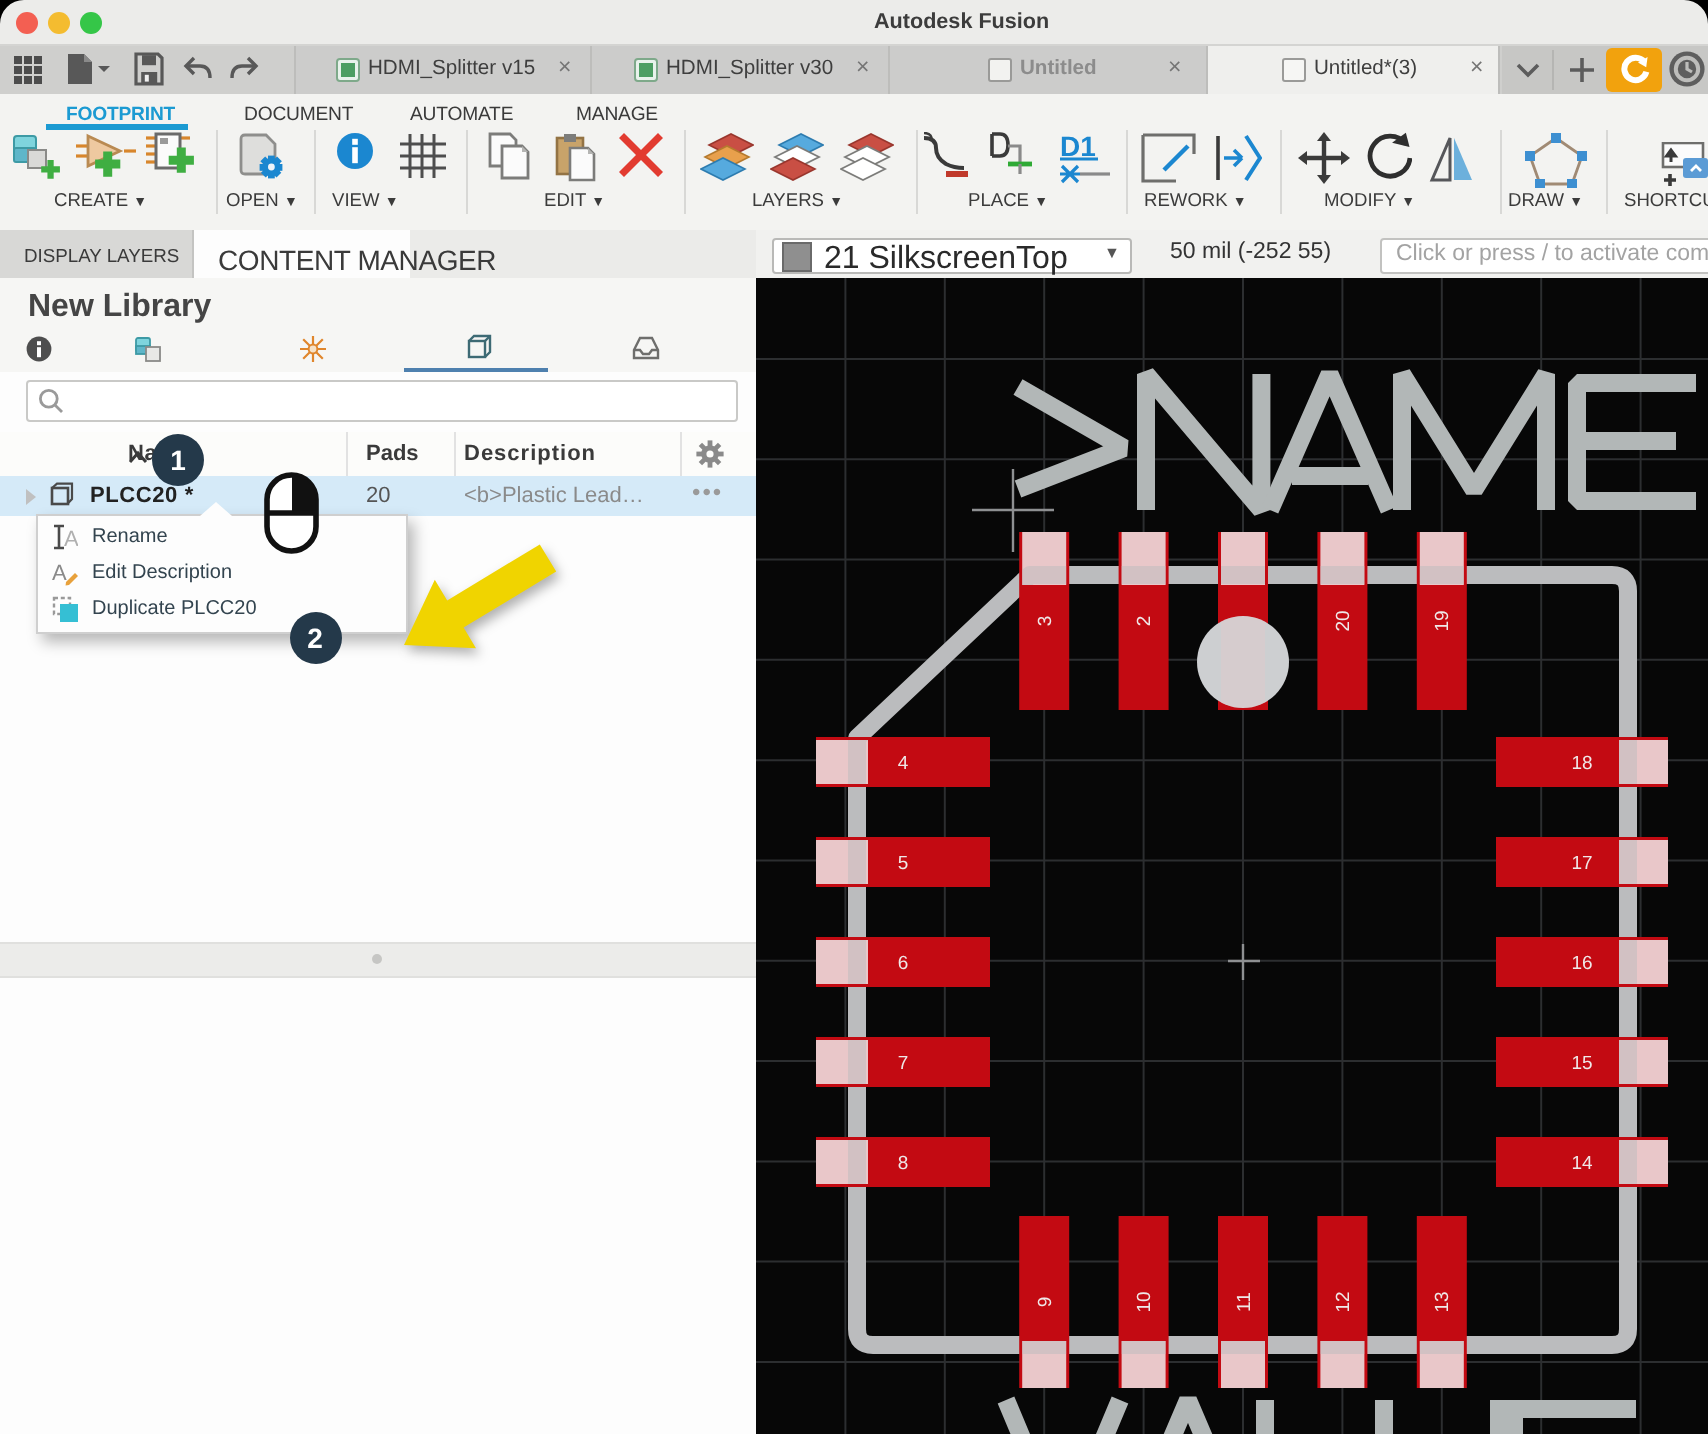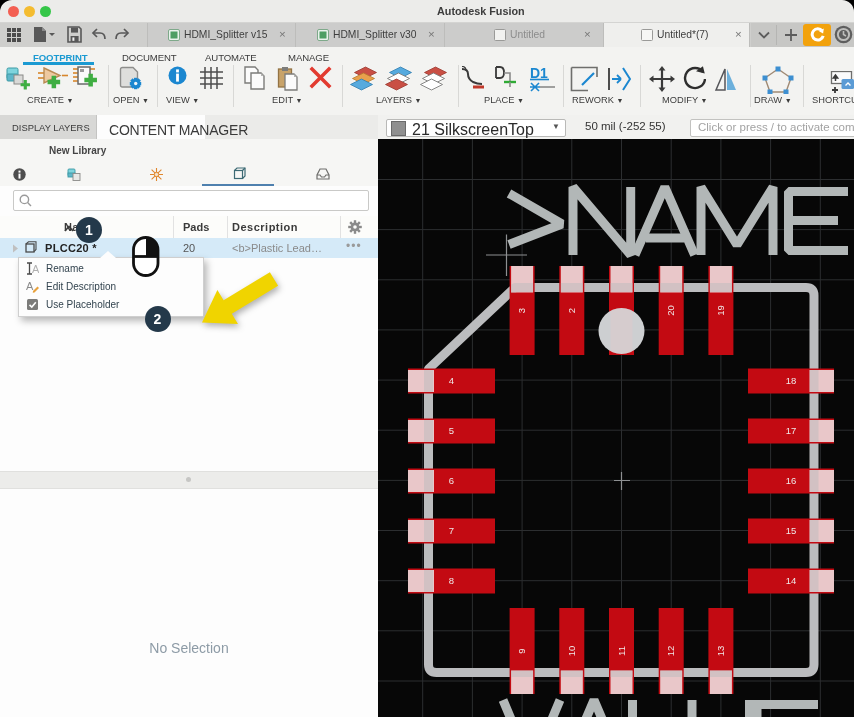--- a/index.html
+++ b/index.html
@@ -92,28 +92,28 @@
           <rect x="0.5" y="0.5" width="11" height="11" rx="1.5" fill="#e9f2ec" stroke="#7ea98a"></rect>
           <rect x="2.5" y="2.5" width="7" height="7" fill="#4d9e63"></rect>
         </svg>
       <span class="tx" style="left:37px;color:#3e3e3e;">HDMI_Splitter v30</span>
       <span class="cl" style="left:132px;">×</span>
     </div>
     <div class="tab" style="left:444px;width:159px;background:#cccccb;">
       <svg style="position:absolute;left:49px;top:6px" width="12" height="12" viewBox="0 0 12 12">
           <rect x="0.5" y="0.5" width="11" height="11" rx="1" fill="#f2f2f0" stroke="#9a9a98"></rect>
         </svg>
-      <span class="tx" style="left:65px;color:#8c8c8c;">Untitled</span>
+      <span class="tx" style="left:65px;color:#8c8c8c;font-weight:bold;">Untitled</span>
       <span class="cl" style="left:139px;">×</span>
     </div>
     <div class="tab" style="left:603px;width:147px;background:#efefed;border-right:1px solid #bdbdbb;">
       <svg style="position:absolute;left:37px;top:6px" width="12" height="12" viewBox="0 0 12 12">
           <rect x="0.5" y="0.5" width="11" height="11" rx="1" fill="#f6f6f4" stroke="#9a9a98"></rect>
         </svg>
-      <span class="tx" style="left:53px;color:#3e3e3e;">Untitled*(7)</span>
+      <span class="tx" style="left:53px;color:#3e3e3e;">Untitled*(3)</span>
       <span class="cl" style="left:131px;">×</span>
     </div>
 
     <div style="position:absolute;left:751px;top:0;width:103px;height:24px;background:#c7c7c5;"></div>
     <div style="position:absolute;left:776px;top:2px;width:1px;height:20px;background:#b5b5b3;"></div>
     <svg class="tbicon" style="left:757px;top:8px" width="14" height="9" viewBox="0 0 14 9">
         <path d="M2 1.5 L7 6.5 L12 1.5" fill="none" stroke="#5c5c5c" stroke-width="1.8"></path>
       </svg>
     <svg class="tbicon" style="left:784px;top:5px" width="14" height="14" viewBox="0 0 14 14">
         <path d="M7 1 V13 M1 7 H13" stroke="#5c5c5c" stroke-width="1.8"></path>
@@ -321,21 +321,21 @@
     <div style="position:absolute;left:391px;top:6px;width:13px;height:13px;background:#8f8f8f;border:1px solid #6a6a6a;"></div>
     <span style="position:absolute;left:412px;top:6px;font-size:16px;color:#2a2a2a;">21 SilkscreenTop</span>
     <span style="position:absolute;left:552px;top:7px;font-size:8px;color:#555;">▼</span>
     <span style="position:absolute;left:585px;top:5px;font-size:11.5px;color:#333;">50 mil (-252 55)</span>
     <div style="position:absolute;left:690px;top:3.5px;width:170px;height:16px;background:#fff;border:1px solid #c2c2c0;border-radius:2px;"></div>
     <span style="position:absolute;left:698px;top:6px;font-size:11.5px;color:#a3a3a3;white-space:nowrap;">Click or press / to activate comma</span>
   </div>
   <div class="abs" id="panel">
 
     <div style="position:absolute;left:0;top:0;width:378px;height:47px;background:#f6f6f4;"></div>
-    <span style="position:absolute;left:14px;top:6px;font-size:10px;color:#454545;font-weight:bold;margin-left:35px;">New Library</span>
+    <span style="position:absolute;left:14px;top:6px;font-size:16px;color:#454545;font-weight:bold;">New Library</span>
 
     <svg style="position:absolute;left:13px;top:29px" width="13" height="13" viewBox="0 0 13 13">
       <circle cx="6.5" cy="6.5" r="6.2" fill="#4e4e4e"></circle>
         <rect x="5.5" y="2.6" width="2" height="2" fill="#fff"></rect>
         <rect x="5.5" y="5.6" width="2" height="5" fill="#fff"></rect>
     </svg>
     <svg style="position:absolute;left:67px;top:29px" width="14" height="13" viewBox="0 0 14 13">
       <rect x="1" y="1" width="7" height="7" rx="1" fill="#7fd4dd" stroke="#3d9aa5" stroke-width="0.9"></rect>
       <rect x="1" y="5" width="7" height="4" fill="#5fb6c9" stroke="#3d9aa5" stroke-width="0.9"></rect>
       <rect x="6" y="5.5" width="7" height="7" fill="#e8e8e6" stroke="#8a8a88" stroke-width="0.9"></rect>
@@ -396,21 +396,20 @@
       <rect x="2" y="3" width="8" height="8" fill="none" stroke="#4a4a4a" stroke-width="1.3"></rect>
       <path d="M2 3 L4.5 0.8 H12 V8.5 L10 10.6" fill="none" stroke="#4a4a4a" stroke-width="1.1"></path>
     </svg>
     <span style="position:absolute;left:45px;top:103px;font-size:11px;font-weight:bold;color:#222;letter-spacing:0.3px;">PLCC20 *</span>
     <span style="position:absolute;left:183px;top:103px;font-size:11px;color:#555;">20</span>
     <span style="position:absolute;left:232px;top:103px;font-size:11px;color:#8a8a8a;">&lt;b&gt;Plastic Lead…</span>
     <span style="position:absolute;left:346px;top:100px;font-size:12px;color:#9a9a9a;letter-spacing:1px;">•••</span>
 
     <div style="position:absolute;left:0;top:332px;width:378px;height:16px;background:#ececea;border-top:1px solid #e0e0de;border-bottom:1px solid #e0e0de;"></div>
     <div style="position:absolute;left:186px;top:338px;width:5px;height:5px;border-radius:50%;background:#c6c6c4;"></div>
-    <span style="position:absolute;left:0;top:501px;width:378px;text-align:center;font-size:14px;color:#8d9ba6;">No Selection</span>
   </div>
   <svg class="abs" id="canvas" width="476" height="578" viewBox="0 0 476 578">
     <rect x="0" y="0" width="476" height="578" fill="#070707"></rect>
     <g stroke="#2c2e30" stroke-width="1">
       <path d="M44.7 0 V578 M94.4 0 V578 M144.1 0 V578 M193.8 0 V578 M243.5 0 V578 M293.2 0 V578 M342.9 0 V578 M392.6 0 V578 M442.3 0 V578"></path>
       <path d="M0 40.5 H476 M0 90.6 H476 M0 140.8 H476 M0 190.9 H476 M0 241.1 H476 M0 291.2 H476 M0 341.4 H476 M0 391.5 H476 M0 441.7 H476 M0 491.8 H476 M0 542 H476"></path>
     </g>
 
     <g stroke="#b2b7b7" stroke-width="9" fill="none" stroke-linejoin="bevel">
       <path d="M131 54.5 L184 85 L131 105.5"></path>
@@ -548,24 +547,24 @@
       </div>
     <div class="mi">
         <svg class="ic" viewBox="0 0 13 13">
           <text x="0" y="10" font-size="11" fill="#8a8a8a" font-family="Liberation Sans">A</text>
           <path d="M7 11 L11.5 6.5 L13 8 L8.5 12.5 L6.8 12.8 Z" fill="#e8a13c"></path>
         </svg>
         <span class="lb">Edit Description</span>
       </div>
     <div class="mi">
         <svg class="ic" viewBox="0 0 13 13">
-          <rect x="1" y="1" width="11" height="11" rx="1.5" fill="#7c7c7a"></rect>
-          <path d="M3.5 6.8 L5.8 9 L9.8 4.2" fill="none" stroke="#fff" stroke-width="1.6"></path>
-        </svg>
-        <span class="lb">Use Placeholder</span>
+          <rect x="1" y="1" width="8" height="8" fill="none" stroke="#9a9a9a" stroke-width="1.2" stroke-dasharray="2 1.4"></rect>
+          <rect x="4" y="4" width="9" height="9" fill="#35bfd4"></rect>
+        </svg>
+        <span class="lb">Duplicate PLCC20</span>
       </div>
     <div style="height:2px;"></div>
   </div>
 
   <svg class="abs" style="left:132px;top:236px;z-index:45;" width="28" height="41" viewBox="0 0 28 41">
     <rect x="1.5" y="1.5" width="24.5" height="38" rx="12.2" fill="#fff" stroke="#111" stroke-width="2.8"></rect>
     <path d="M14 20.5 L14 1.7 A12.1 12.1 0 0 1 25.9 14 L25.9 20.5 Z" fill="#111"></path>
     <path d="M1.5 20.5 H26" stroke="#111" stroke-width="2.8"></path>
   </svg>
 

